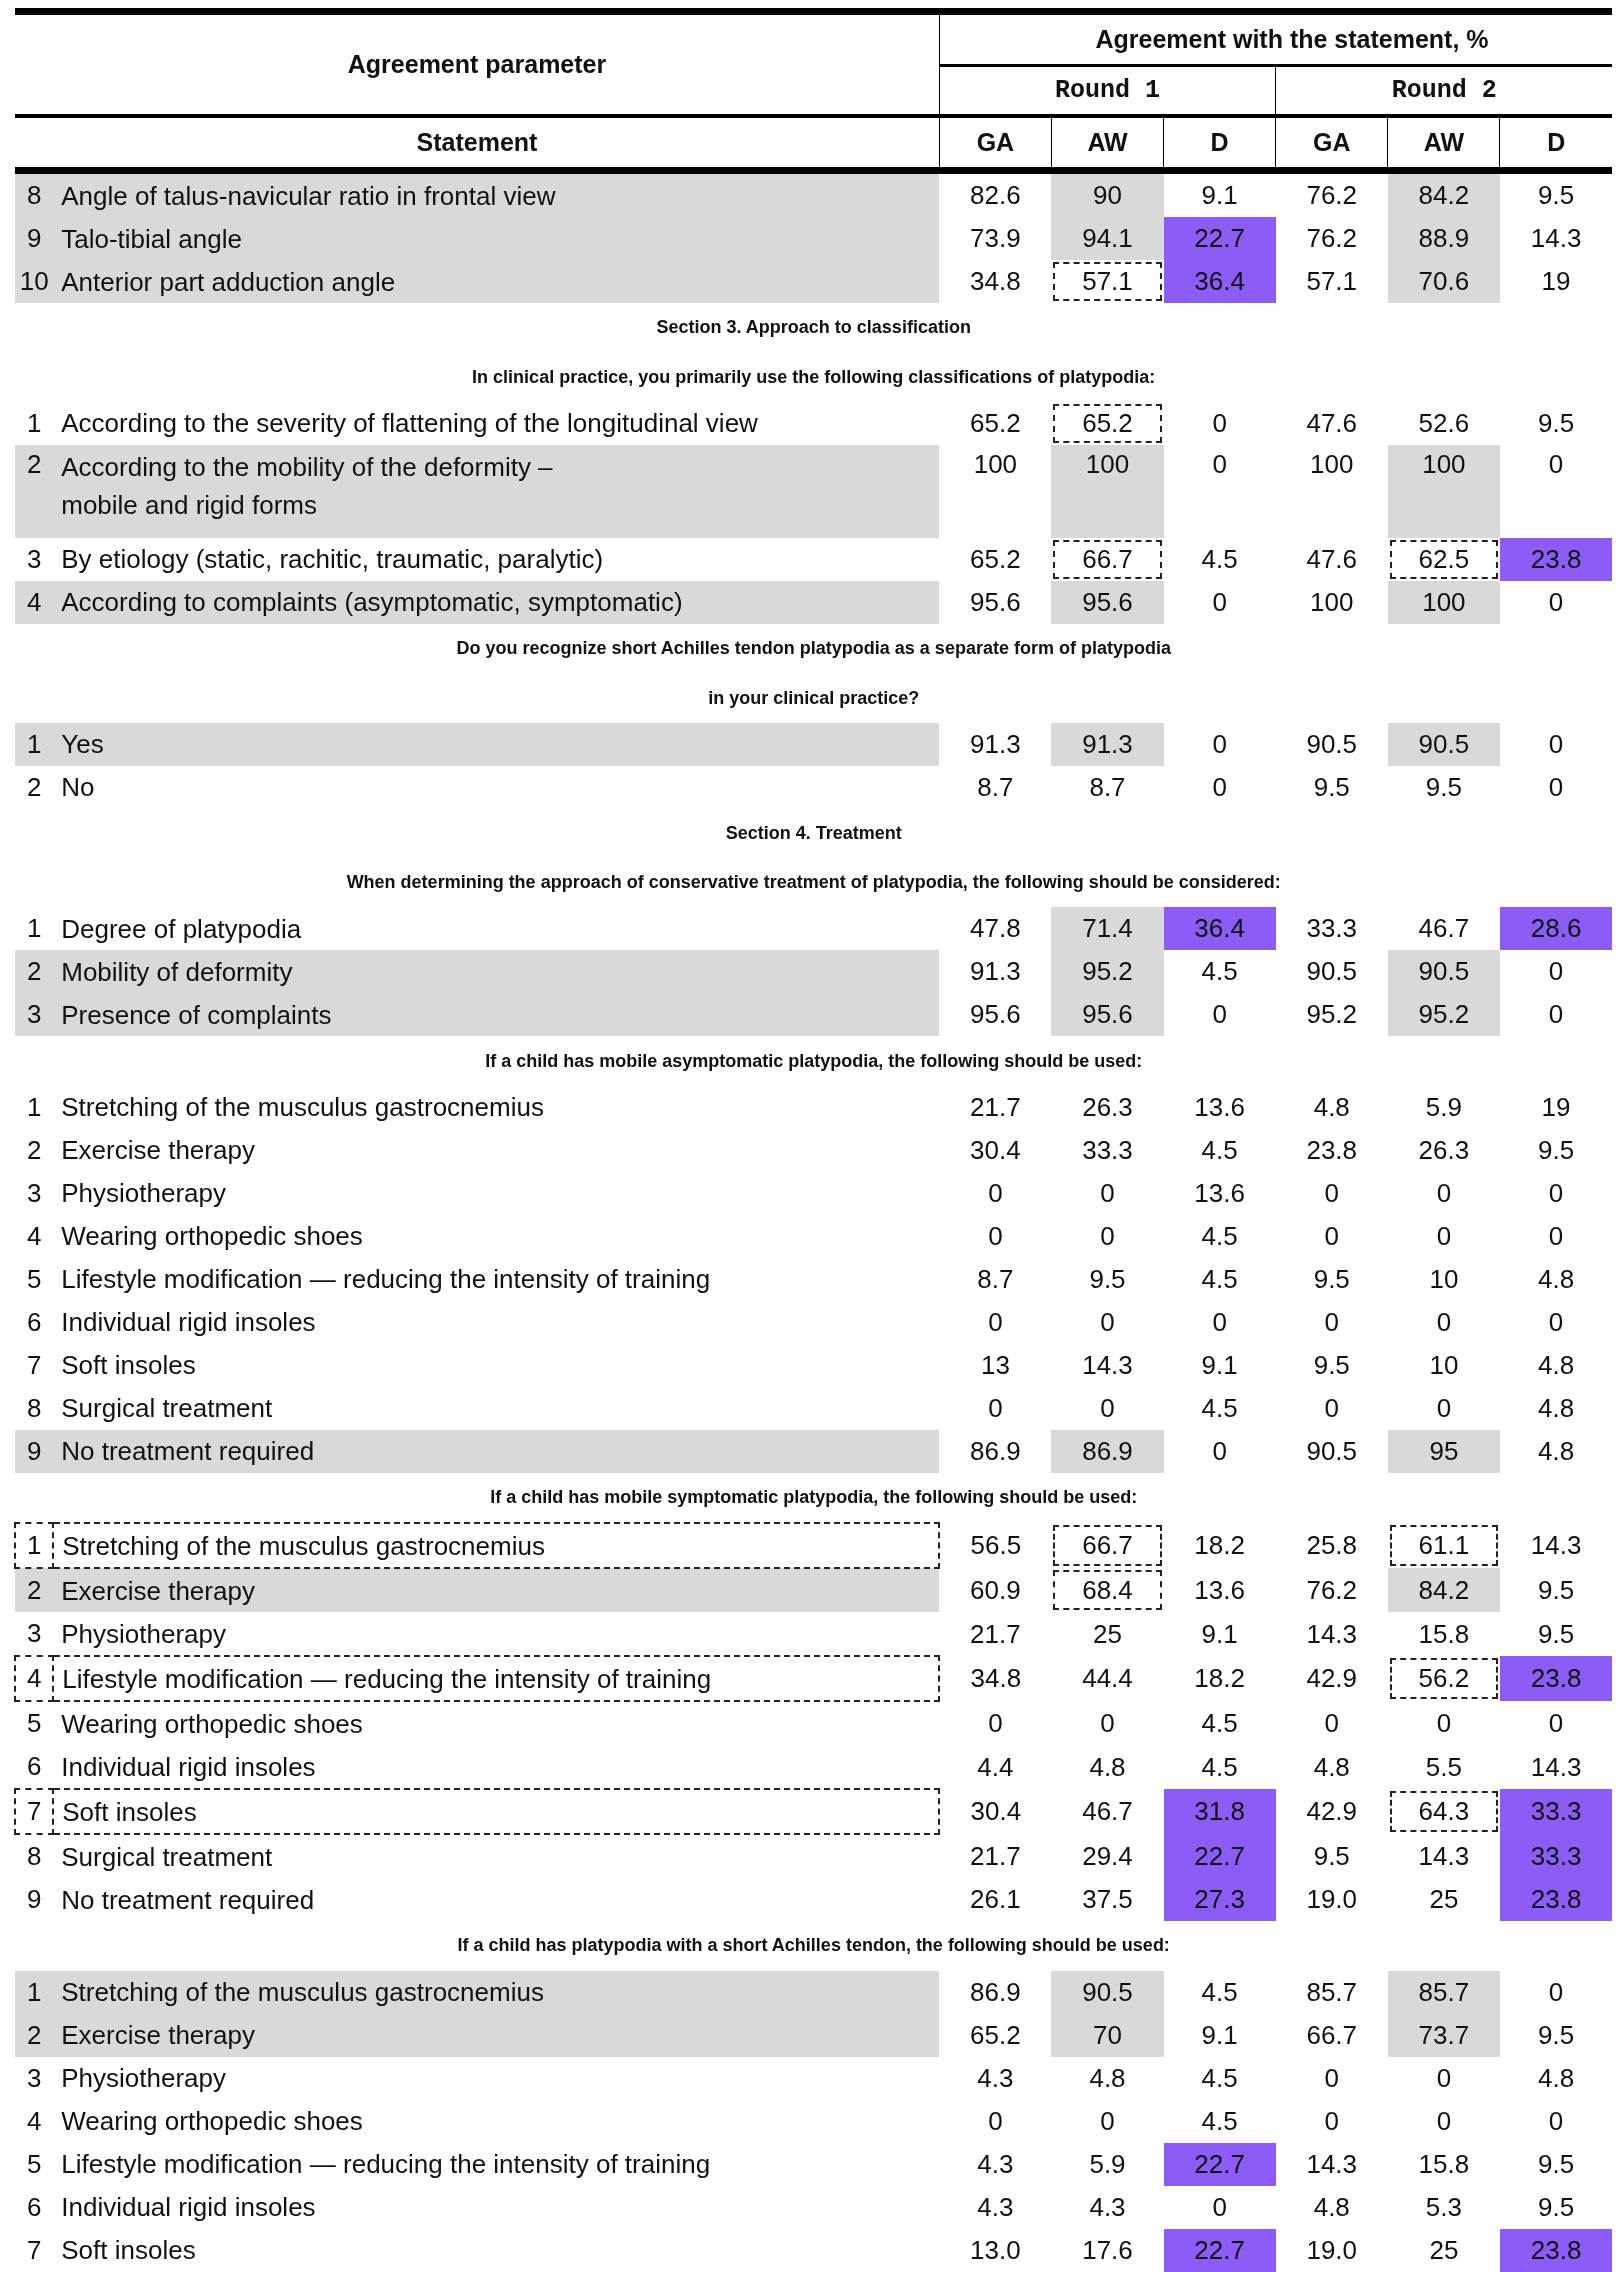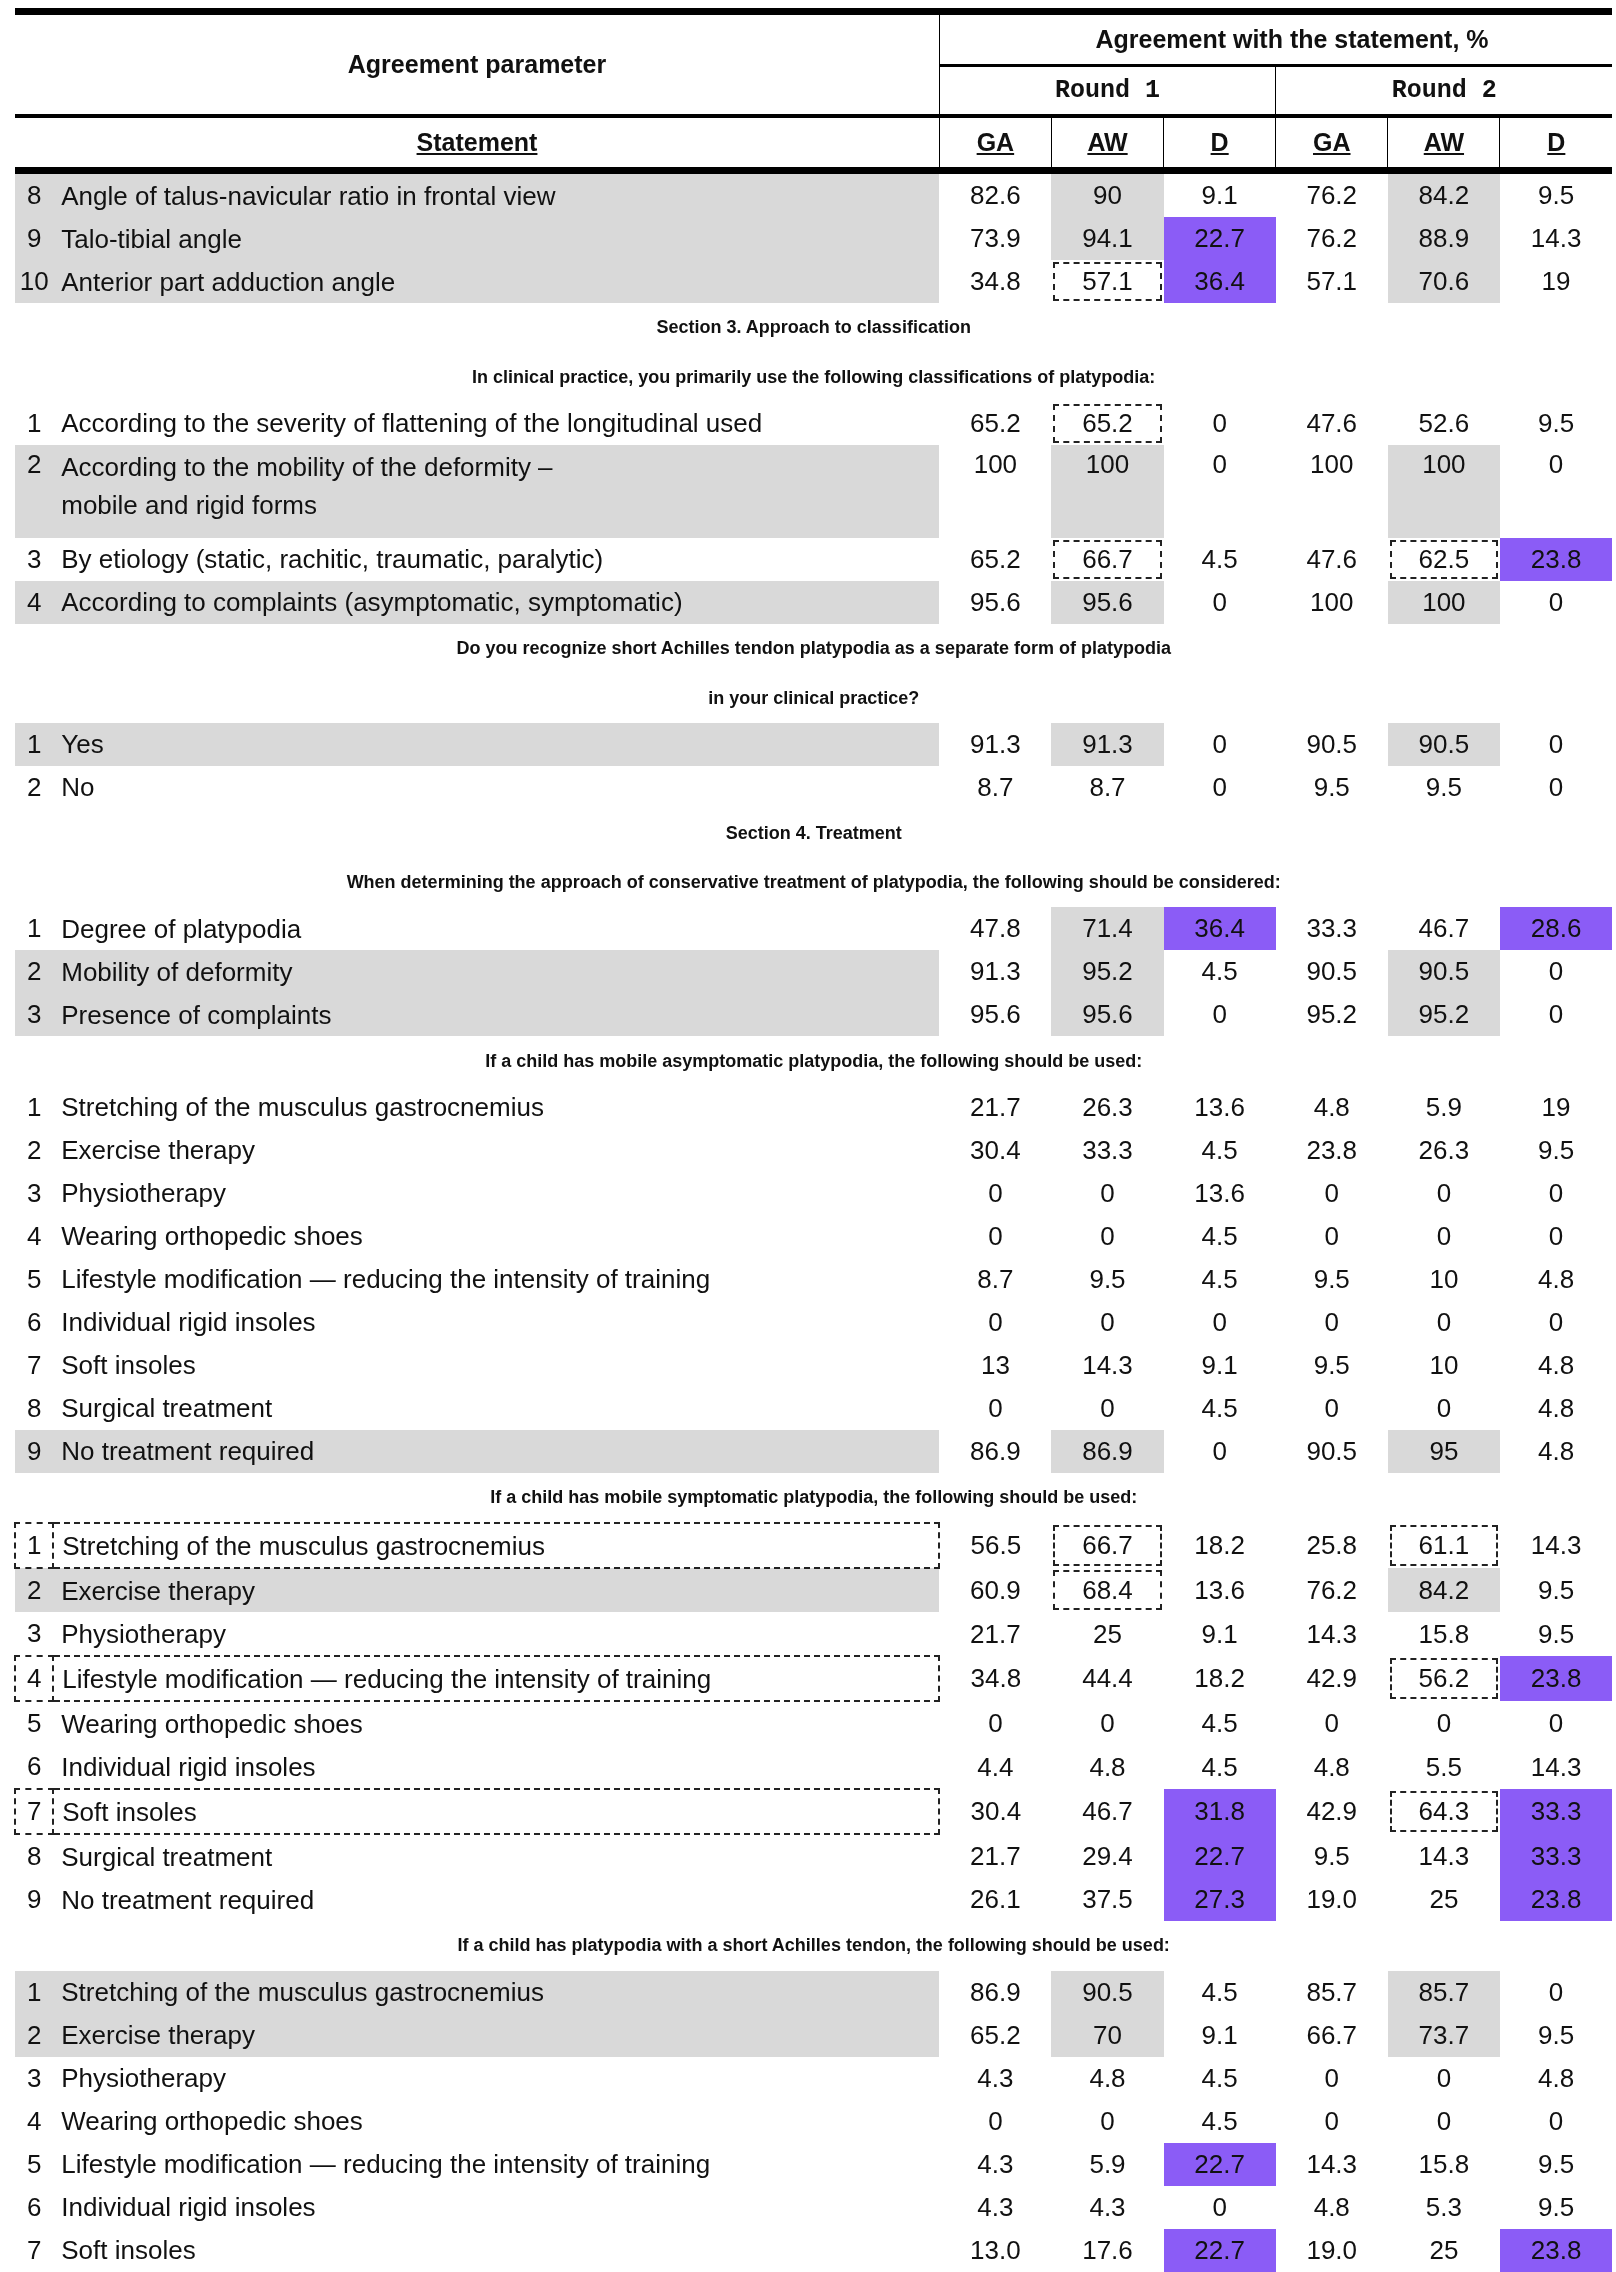--- a/index.html
+++ b/index.html
@@ -6,21 +6,21 @@
   body{width:1617px;height:2273px;overflow:hidden;font-family:"Liberation Sans",sans-serif;color:#111;}
   .tbl{position:absolute;left:14.2px;top:8px;width:1598px;}
   table{border-collapse:collapse;width:1598px;table-layout:fixed;font-size:26px;}
   col.c-num{width:38px;}
   col.c-st{width:885px;}
   col.c-v{width:112px;}
   td,th{padding:0;height:43px;vertical-align:middle;}
   th{font-weight:bold;font-size:25px;text-align:center;}
   .h1 th{height:49px;}
   .h2 th{height:47px;}
-  .h3 th{height:49px;text-decoration:underline;}
+  .h3 th{height:49px;}
   .topline{border-top:7.1px solid #000;}
   .h1 th.agr{border-bottom:3.2px solid #000;border-left:1.6px solid #000;padding-left:32px;}
   .h1 th.param{}
   .h2 th{border-left:1.6px solid #000;font-family:Liberation Mono, monospace;}
   .h2 th:first-child{border-left:1.6px solid #000;}
   .h2-row{border-bottom:4.7px solid #000;}
   .h3 th.v{border-left:1.6px solid #000;margin-left:28px;}
   .h3-row{border-bottom:7.1px solid #000;}
   td.n{text-align:center;}
   td.s{padding-left:8px;white-space:pre-line;line-height:40px;}
@@ -101,21 +101,21 @@
           <td class="v">19</td>
         </tr>
         <tr class="section">
           <td colspan="8">Section 3. Approach to classification</td>
         </tr>
         <tr class="section">
           <td colspan="8">In clinical practice, you primarily use the following classifications of platypodia:</td>
         </tr>
         <tr>
           <td class="n">1</td>
-          <td class="s">According to the severity of flattening of the longitudinal used</td>
+          <td class="s">According to the severity of flattening of the longitudinal view</td>
           <td class="v">65.2</td>
           <td class="v dash">65.2</td>
           <td class="v">0</td>
           <td class="v">47.6</td>
           <td class="v">52.6</td>
           <td class="v">9.5</td>
         </tr>
         <tr class="rowtall">
           <td class="n lg">2</td>
           <td class="s lg">According to the mobility of the deformity –

